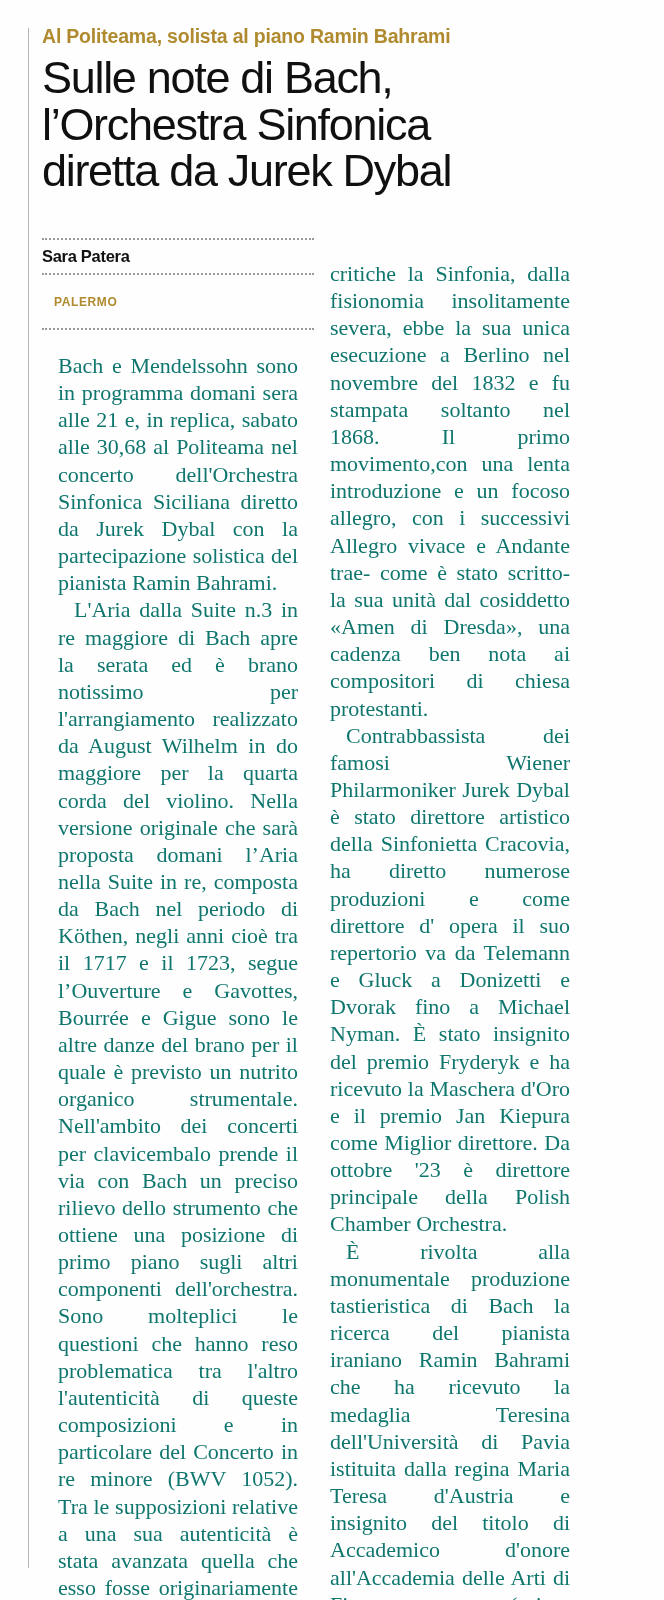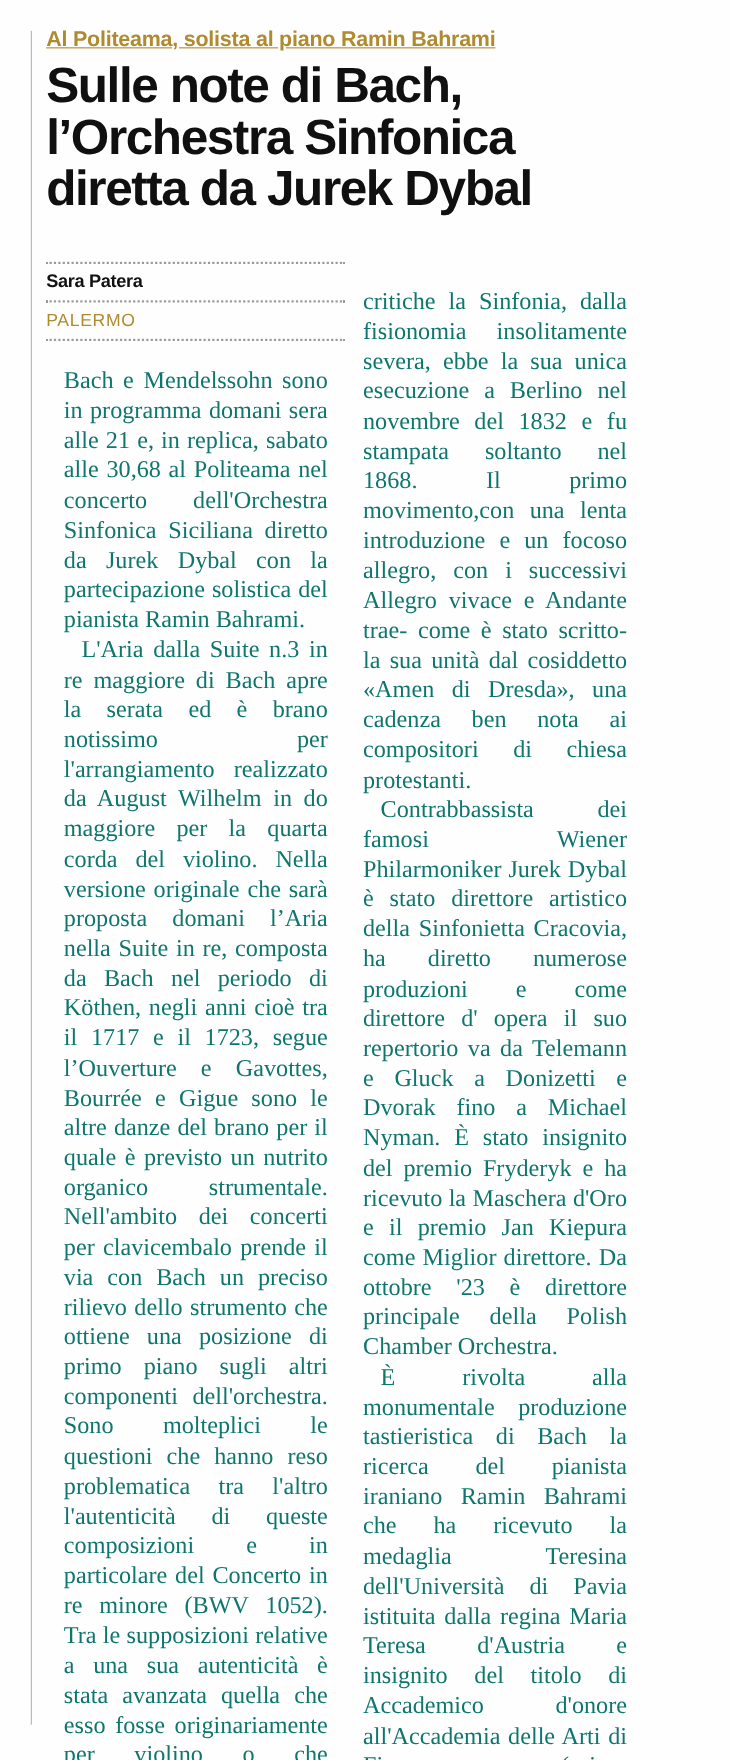--- a/index.html
+++ b/index.html
@@ -44,25 +44,24 @@
   
   .kicker {
     font-family: "Liberation Sans", sans-serif;
     font-weight: bold;
     font-size: 19.5px;
     letter-spacing: -0.2px;
     color: #b08a2e;
     line-height: 1.1;
     margin: 0 0 8px 0;
     white-space: nowrap;
-    text-decoration: underline;
   }
   .headline {
     font-family: "Liberation Sans", sans-serif;
-    font-weight: bold;
+    font-weight: normal;
     font-size: 45px;
     line-height: 1.03;
     letter-spacing: -1.3px;
     color: #101010;
     margin: 0;
   }
   .headline .hl-line { display: block; }
 
   
   .columns {
@@ -86,26 +85,26 @@
     font-family: "Liberation Sans", sans-serif;
     font-weight: bold;
     font-size: 16.5px;
     letter-spacing: -0.3px;
     color: #111;
     padding: 7px 0 7px 0;
     margin: 0;
   }
   .dateline {
     font-family: "Liberation Sans", sans-serif;
-    font-weight: normal;
-    font-size: 16px;
+    font-weight: bold;
+    font-size: 12px;
     letter-spacing: 0.6px;
     color: #b08a2e;
     padding: 8px 0 7px 0;
-    margin: 0;
+    margin: 12px;
   }
 
   .body-text {
     font-family: "Liberation Serif", serif;
     font-size: 22px;
     line-height: 1.235;
     text-align: justify;
     color: #0f766e;
     margin: 16px;
     hyphens: auto;

